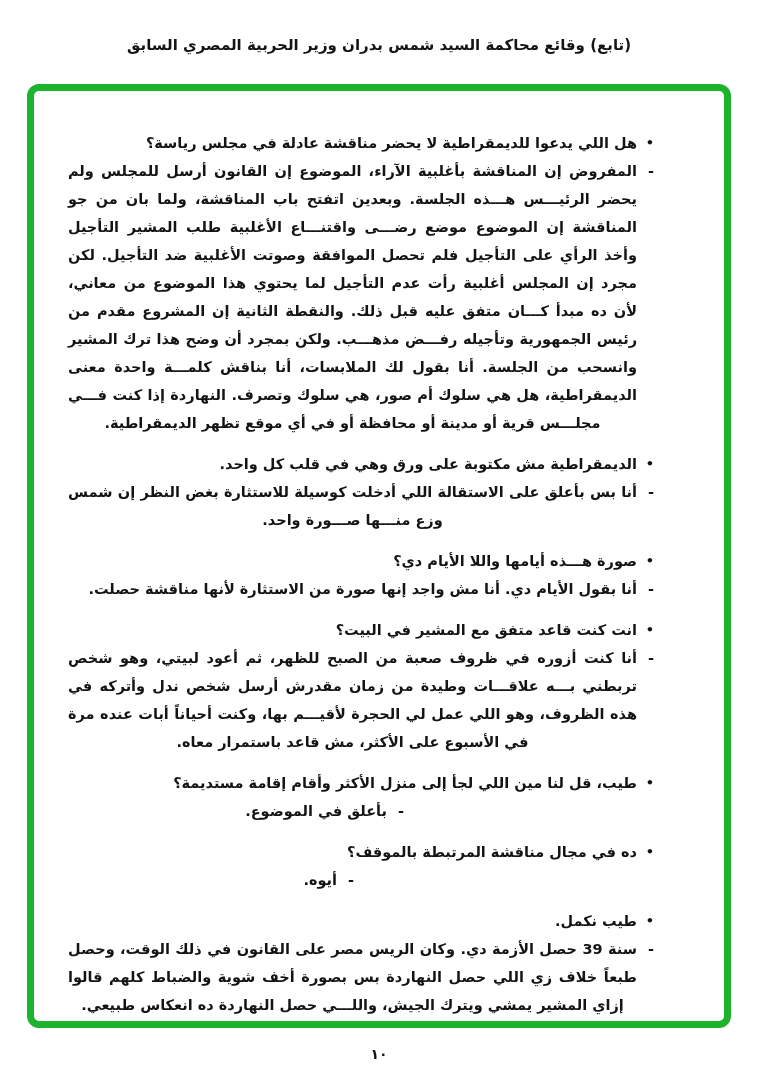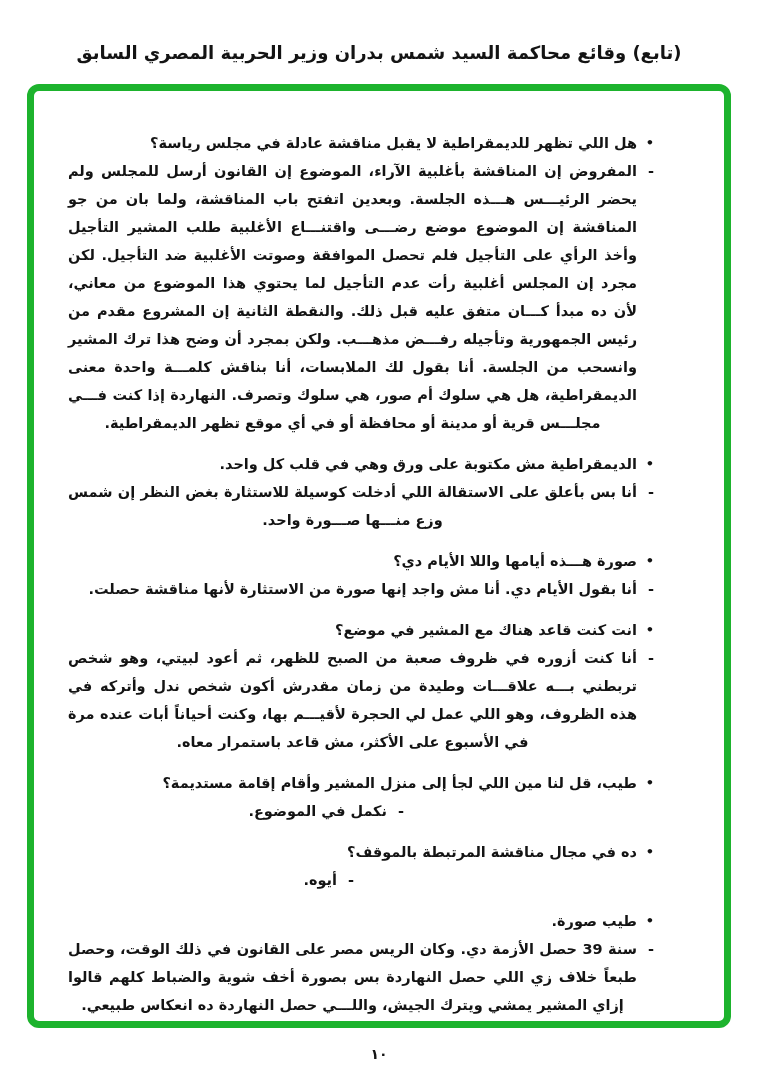--- a/index.html
+++ b/index.html
@@ -10,26 +10,26 @@
     }
     .page {
       position: relative;
       width: 758px;
       height: 1078px;
       background: #ffffff;
       overflow: hidden;
     }
     .header {
       position: absolute;
-      top: 42px;
+      top: 36px;
       left: 0;
       width: 758px;
       text-align: center;
       direction: rtl;
-      font-size: 18px;
+      font-size: 15px;
       font-weight: 700;
       color: #141414;
     }
     .frame {
       position: absolute;
       left: 27px;
       top: 84px;
       width: 690px;  
       height: 930px;
       border: 7px solid #1db32d;
@@ -86,21 +86,21 @@
 
 <div class="page">
 
   <div class="header">(تابع) وقائع محاكمة السيد شمس بدران وزير الحربية المصري السابق</div>
 
   <div class="frame">
     <div class="content">
 
       <div class="item question">
         <span class="marker">•</span>
-        <div class="text">هل اللي تظهر للديمقراطية لا يقبل مناقشة عادلة في مجلس رياسة؟</div>
+        <div class="text">هل اللي يدعوا للديمقراطية لا يحضر مناقشة عادلة في مجلس رياسة؟</div>
       </div>
       <div class="item answer">
         <span class="marker">-</span>
         <div class="text">المفروض إن المناقشة بأغلبية الآراء، الموضوع إن القانون أرسل للمجلس ولم يحضر الرئيـــس هـــذه الجلسة. وبعدين اتفتح باب المناقشة، ولما بان من جو المناقشة إن الموضوع موضع رضـــى واقتنـــاع الأغلبية طلب المشير التأجيل وأخذ الرأي على التأجيل فلم تحصل الموافقة وصوتت الأغلبية ضد التأجيل. لكن مجرد إن المجلس أغلبية رأت عدم التأجيل لما يحتوي هذا الموضوع من معاني، لأن ده مبدأ كـــان متفق عليه قبل ذلك. والنقطة الثانية إن المشروع مقدم من رئيس الجمهورية وتأجيله رفـــض مذهـــب. ولكن بمجرد أن وضح هذا ترك المشير وانسحب من الجلسة. أنا بقول لك الملابسات، أنا بناقش كلمـــة واحدة معنى الديمقراطية، هل هي سلوك أم صور، هي سلوك وتصرف. النهاردة إذا كنت فـــي مجلـــس قرية أو مدينة أو محافظة أو في أي موقع تظهر الديمقراطية.</div>
       </div>
 
       <div class="item question">
         <span class="marker">•</span>
         <div class="text">الديمقراطية مش مكتوبة على ورق وهي في قلب كل واحد.</div>
       </div>
@@ -113,48 +113,48 @@
         <span class="marker">•</span>
         <div class="text">صورة هـــذه أيامها واللا الأيام دي؟</div>
       </div>
       <div class="item answer single">
         <span class="marker">-</span>
         <div class="text">أنا بقول الأيام دي. أنا مش واجد إنها صورة من الاستثارة لأنها مناقشة حصلت.</div>
       </div>
 
       <div class="item question">
         <span class="marker">•</span>
-        <div class="text">انت كنت قاعد هناك مع المشير في موضع؟</div>
+        <div class="text">انت كنت قاعد متفق مع المشير في البيت؟</div>
       </div>
       <div class="item answer">
         <span class="marker">-</span>
-        <div class="text">أنا كنت أزوره في ظروف صعبة من الصبح للظهر، ثم أعود لبيتي، وهو شخص تربطني بـــه علاقـــات وطيدة من زمان مقدرش أكون شخص ندل وأتركه في هذه الظروف، وهو اللي عمل لي الحجرة لأقيـــم بها، وكنت أحياناً أبات عنده مرة في الأسبوع على الأكثر، مش قاعد باستمرار معاه.</div>
+        <div class="text">أنا كنت أزوره في ظروف صعبة من الصبح للظهر، ثم أعود لبيتي، وهو شخص تربطني بـــه علاقـــات وطيدة من زمان مقدرش أرسل شخص ندل وأتركه في هذه الظروف، وهو اللي عمل لي الحجرة لأقيـــم بها، وكنت أحياناً أبات عنده مرة في الأسبوع على الأكثر، مش قاعد باستمرار معاه.</div>
       </div>
 
       <div class="item question">
         <span class="marker">•</span>
-        <div class="text">طيب، قل لنا مين اللي لجأ إلى منزل المشير وأقام إقامة مستديمة؟</div>
+        <div class="text">طيب، قل لنا مين اللي لجأ إلى منزل الأكثر وأقام إقامة مستديمة؟</div>
       </div>
       <div class="item answer single indent-1">
         <span class="marker">-</span>
-        <div class="text">نكمل في الموضوع.</div>
+        <div class="text">بأعلق في الموضوع.</div>
       </div>
 
       <div class="item question">
         <span class="marker">•</span>
         <div class="text">ده في مجال مناقشة المرتبطة بالموقف؟</div>
       </div>
       <div class="item answer single indent-2">
         <span class="marker">-</span>
         <div class="text">أيوه.</div>
       </div>
 
       <div class="item question">
         <span class="marker">•</span>
-        <div class="text">طيب صورة.</div>
+        <div class="text">طيب نكمل.</div>
       </div>
       <div class="item answer">
         <span class="marker">-</span>
         <div class="text">سنة 39 حصل الأزمة دي. وكان الريس مصر على القانون في ذلك الوقت، وحصل طبعاً خلاف زي اللي حصل النهاردة بس بصورة أخف شوية والضباط كلهم قالوا إزاي المشير يمشي ويترك الجيش، واللـــي حصل النهاردة ده انعكاس طبيعي.</div>
       </div>
 
     </div>
   </div>
 
   <div class="page-number">١٠</div>

